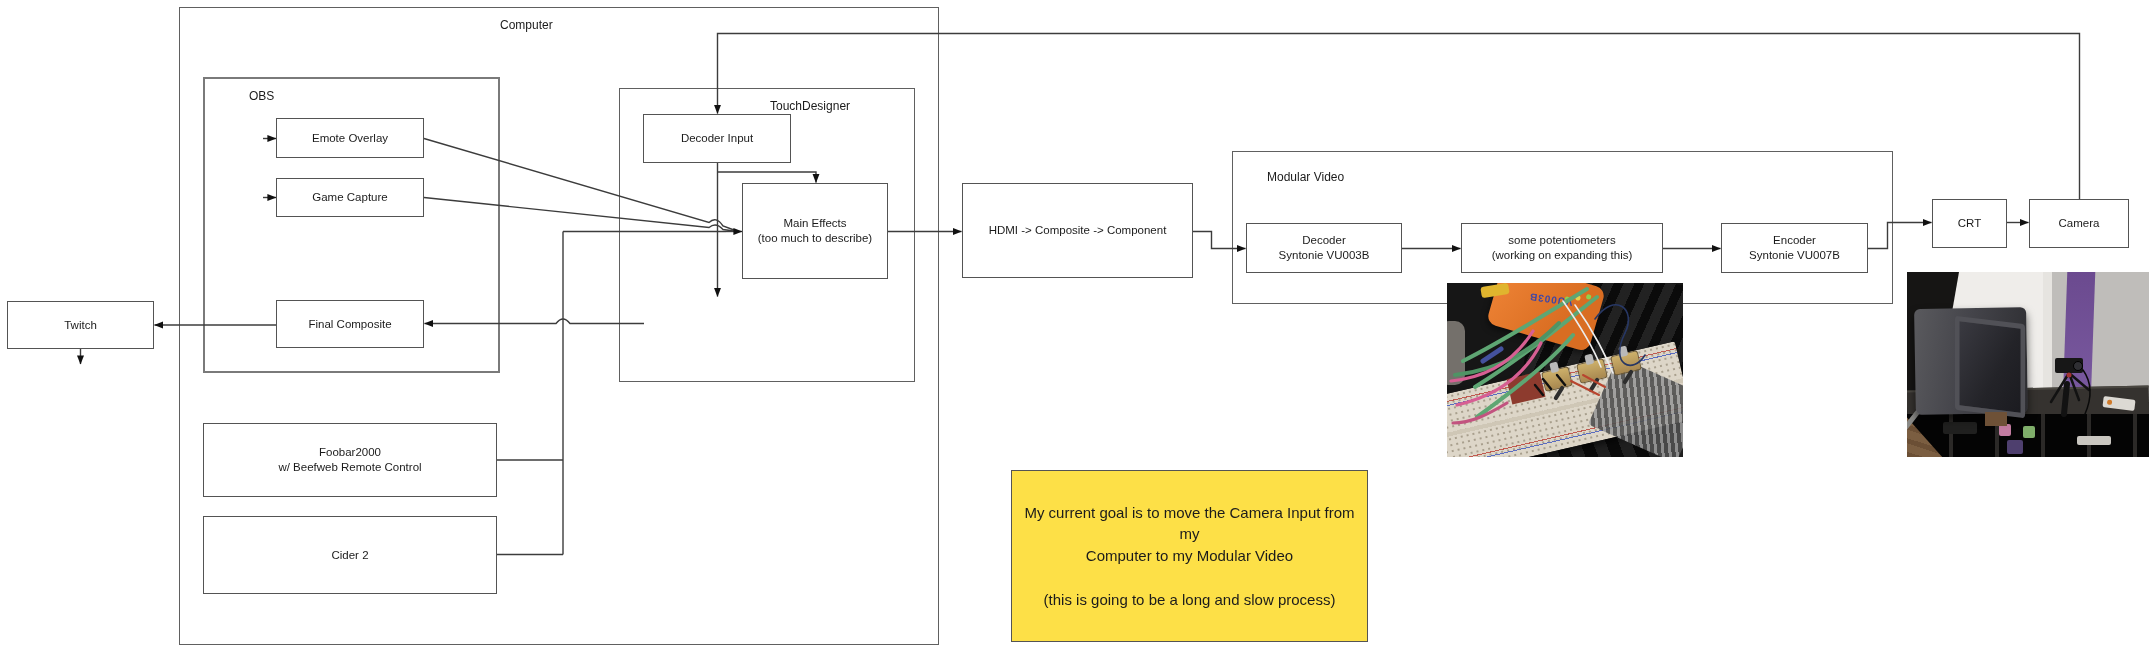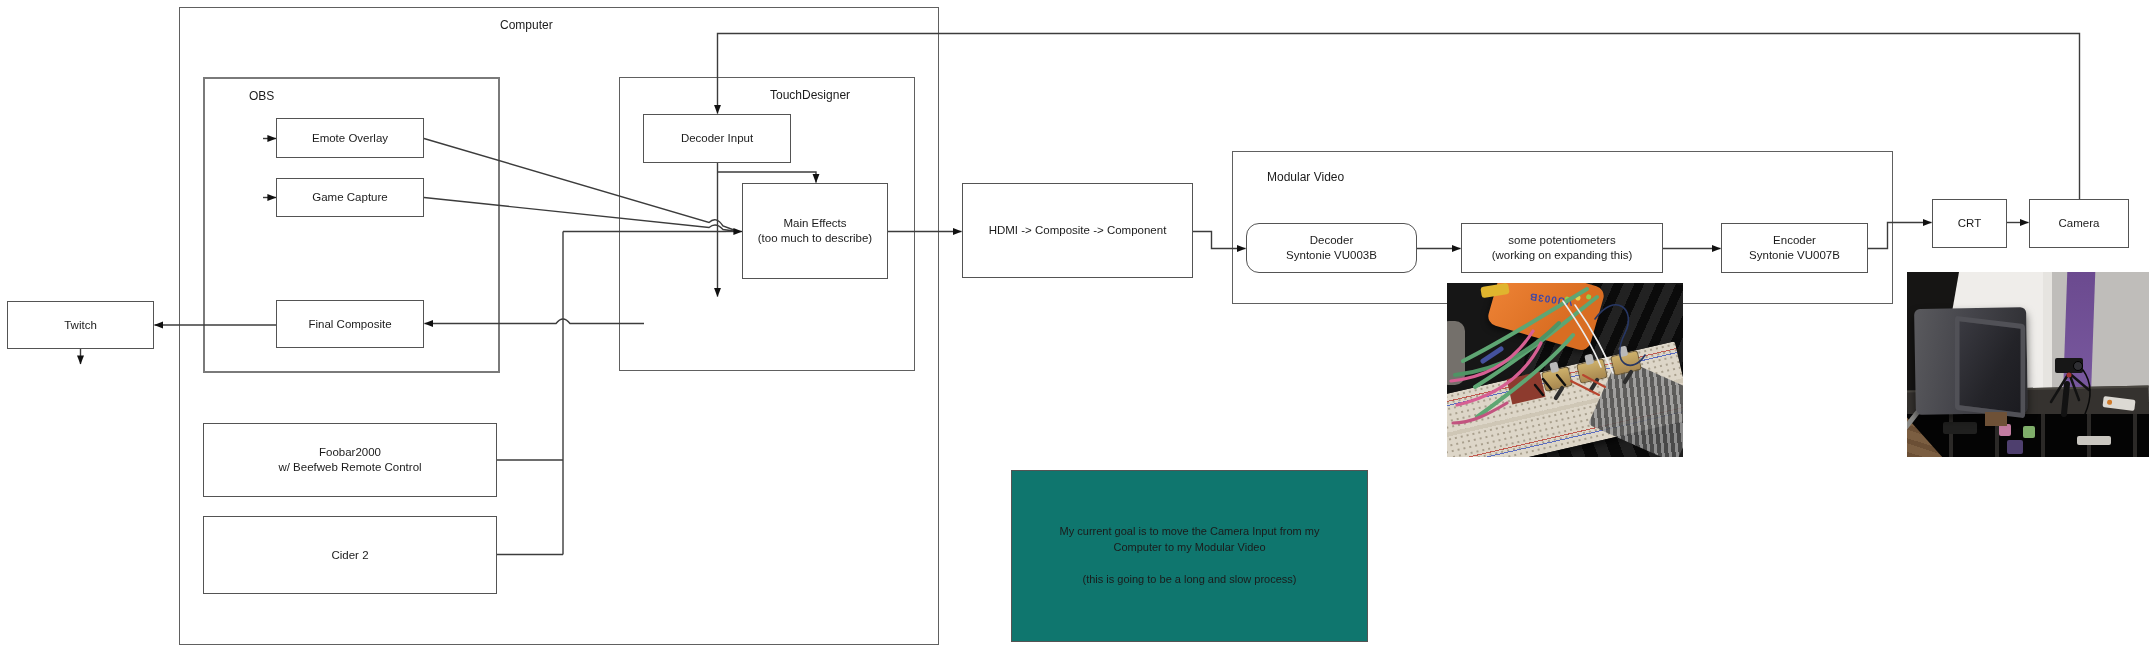--- a/index.html
+++ b/index.html
@@ -11,22 +11,22 @@
   .frame.thin{border-width:1.5px;border-color:#606060;}
   .frame-label{position:absolute;font-size:12px;color:#1b1b1b;white-space:nowrap;}
 
   
   .node{position:absolute;display:flex;align-items:center;justify-content:center;
         text-align:center;background:#ffffff;border:1.5px solid #545454;
         font-size:11.5px;line-height:1.3;white-space:pre-line;box-sizing:border-box;
         padding:2px;}
 
   .notebox{position:absolute;display:flex;align-items:center;justify-content:center;
-        text-align:center;background:#0f766e;border:1.5px solid #545454;
-        font-size:11px;line-height:1.45;white-space:pre-line;box-sizing:border-box;padding:10px;}
+        text-align:center;background:#fde047;border:1.5px solid #545454;
+        font-size:15px;line-height:1.45;white-space:pre-line;box-sizing:border-box;padding:10px;}
 
   #wires{position:absolute;left:0;top:0;pointer-events:none;}
   .c{fill:none;stroke:#3c3c3c;stroke-width:1.4px;}
 
   
   .photo{position:absolute;overflow:hidden;}
   #photo-breadboard{left:1447px;top:283px;width:236px;height:174px;background:#161616;}
   .p1-slots{position:absolute;right:-14px;top:-8px;width:170px;height:150px;
      background:repeating-linear-gradient(105deg,#090909 0 9px,#242424 9px 19px);
      transform:rotate(9deg);opacity:.85;}
@@ -105,21 +105,21 @@
 <div id="stage">
 
   <div class="frame thin" style="left:179px;top:7px;width:758px;height:636px;">
     <span class="frame-label" style="left:320px;top:10px;">Computer</span>
   </div>
 
   <div class="frame" style="left:203px;top:77px;width:293px;height:292px;">
     <span class="frame-label" style="left:44px;top:10px;">OBS</span>
   </div>
 
-  <div class="frame thin" style="left:619px;top:77px;width:294px;height:292px;">
+  <div class="frame thin" style="left:619px;top:88px;width:294px;height:292px;">
     <span class="frame-label" style="left:150px;top:10px;">TouchDesigner</span>
   </div>
 
   <div class="frame thin" style="left:1232px;top:151px;width:659px;height:151px;">
     <span class="frame-label" style="left:34px;top:18px;">Modular Video</span>
   </div>
 
   <svg id="wires" width="2155" height="651" viewBox="0 0 2155 651">
     <defs>
       <marker id="ah" markerWidth="10" markerHeight="8" refX="8.6" refY="3.5" orient="auto" markerUnits="userSpaceOnUse">
@@ -163,21 +163,21 @@
 (too much to describe)</div>
 
 
   <div class="node" style="left:203px;top:423px;width:294px;height:74px;">Foobar2000
 w/ Beefweb Remote Control</div>
 
   <div class="node" style="left:203px;top:516px;width:294px;height:78px;">Cider 2</div>
 
   <div class="node" style="left:962px;top:183px;width:231px;height:95px;">HDMI -&gt; Composite -&gt; Component</div>
 
-  <div class="node" style="left:1246px;top:223px;width:171px;height:50px;border-radius:13px;">Decoder
+  <div class="node" style="left:1246px;top:223px;width:156px;height:50px;">Decoder
 Syntonie VU003B</div>
 
   <div class="node" style="left:1461px;top:223px;width:202px;height:50px;">some potentiometers
 (working on expanding this)</div>
 
   <div class="node" style="left:1721px;top:223px;width:147px;height:50px;">Encoder
 Syntonie VU007B</div>
 
   <div class="node" style="left:1932px;top:199px;width:75px;height:49px;">CRT</div>
 

